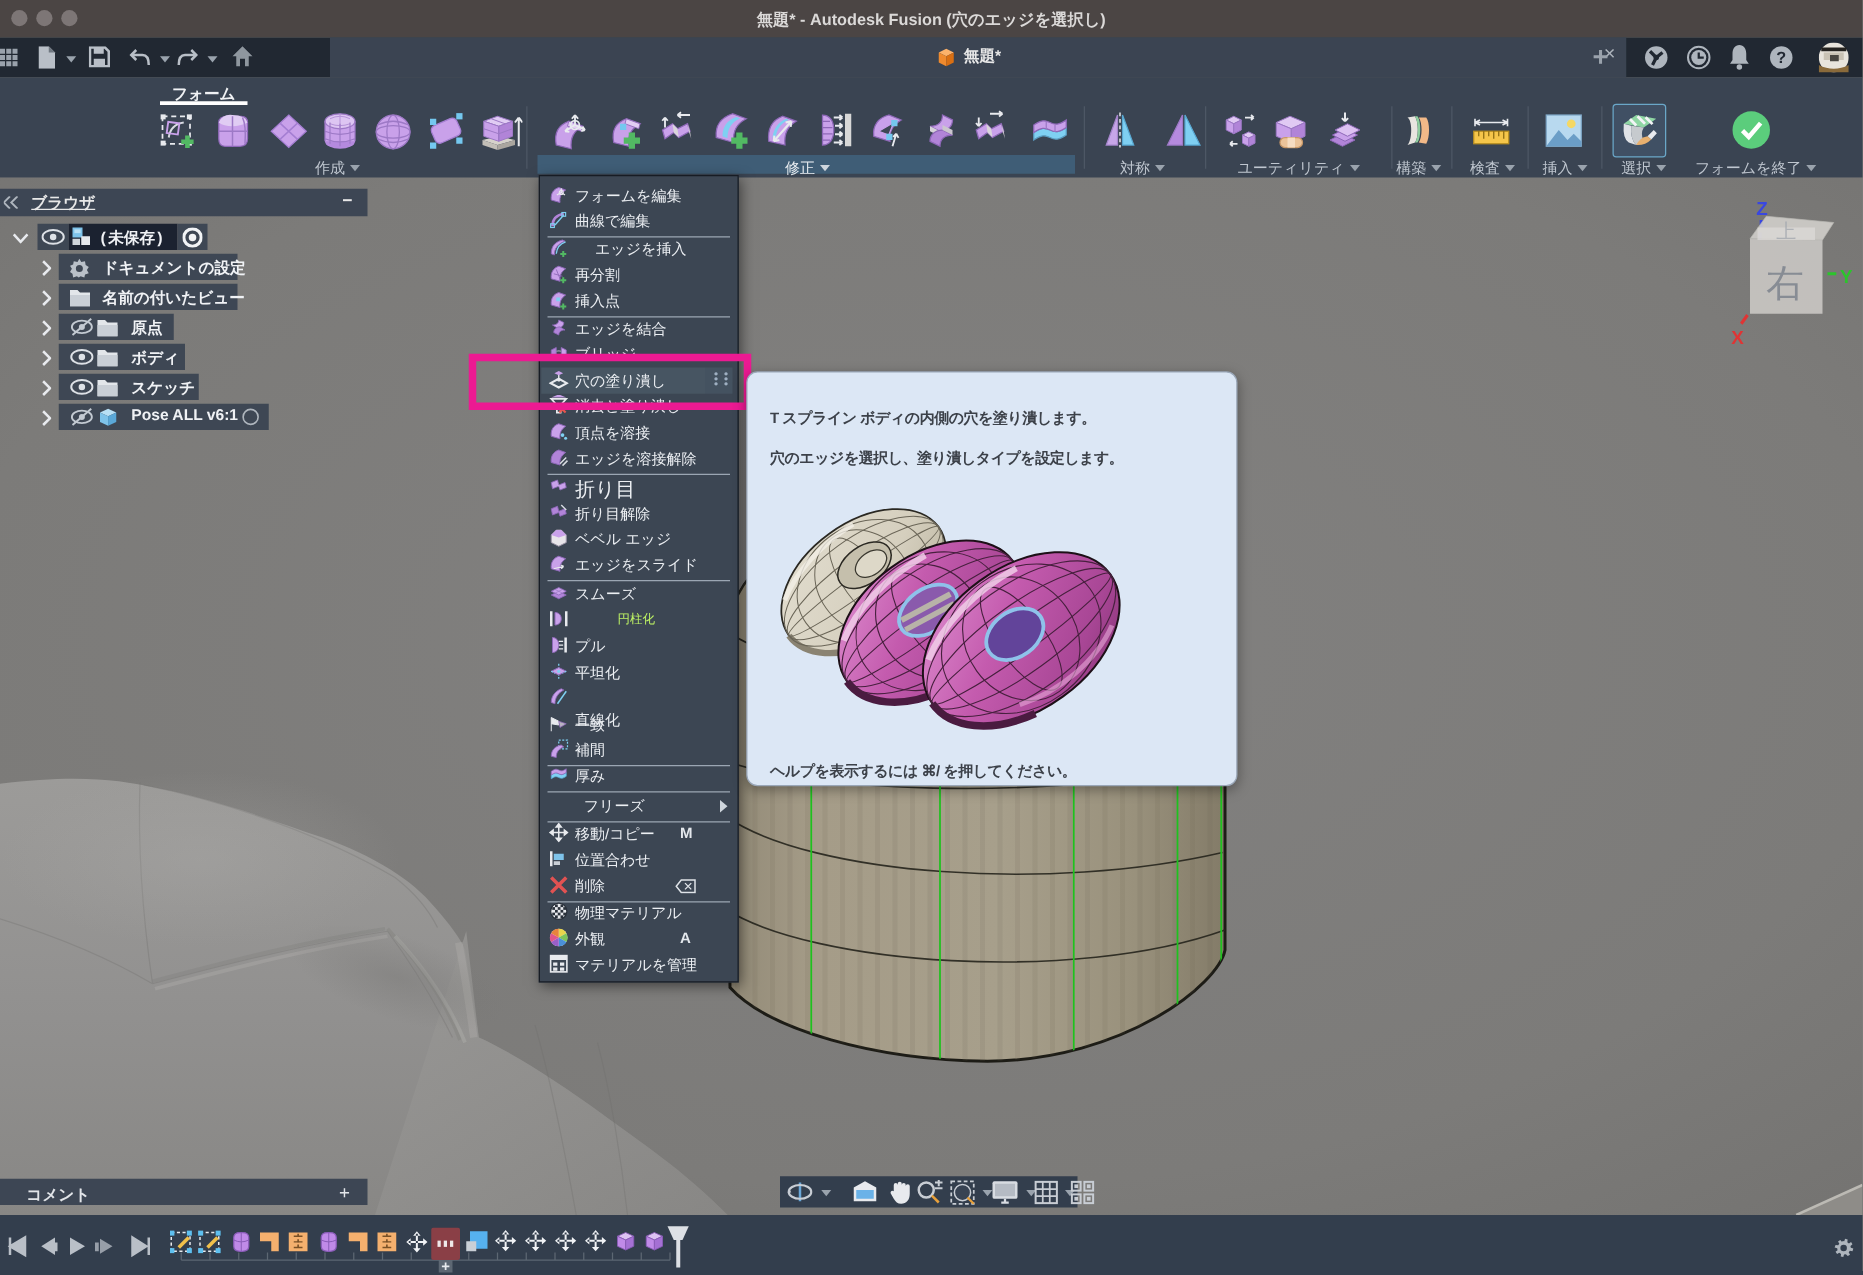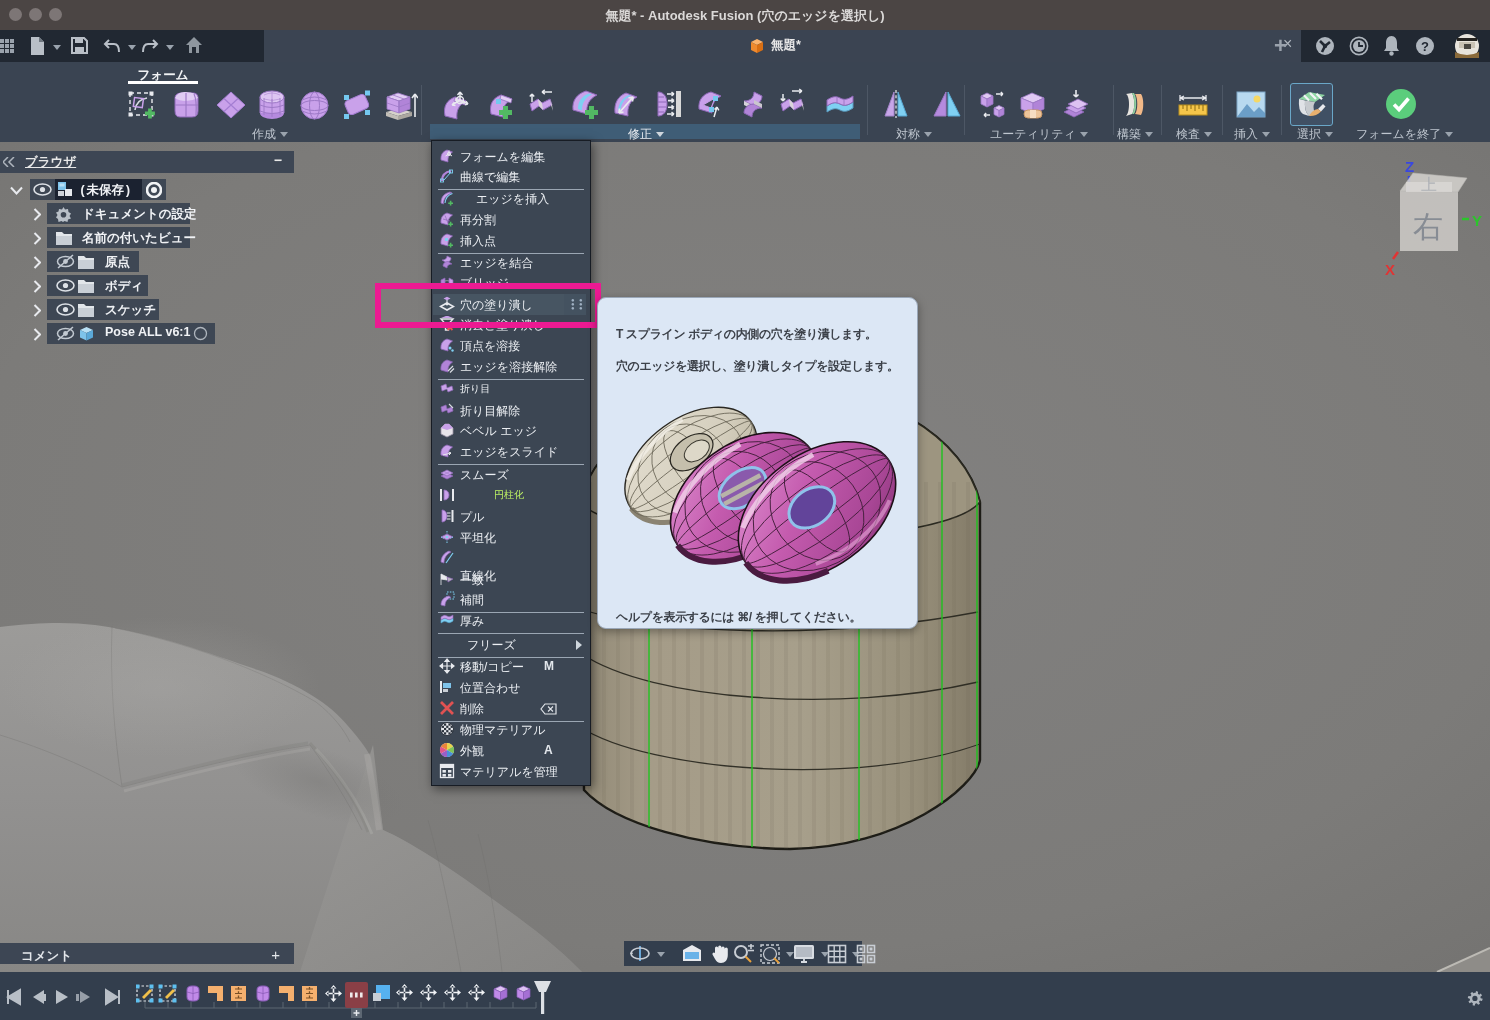--- a/index.html
+++ b/index.html
@@ -16,21 +16,21 @@
 .grouplabel { position:absolute; top:64px; color:#bfc6cf; font-size:12px; white-space:nowrap; }
 .caret { display:inline-block; width:0; height:0; border-left:4px solid transparent; border-right:4px solid transparent; border-top:5px solid #9aa3ad; vertical-align:middle; margin-left:4px; }
 .vsep { position:absolute; top:23px; width:1px; height:50px; background:#4d5765; }
 #viewport { position:absolute; left:0; top:142px; width:1490px; height:830px; overflow:hidden; }
 #browser { position:absolute; left:0; top:151px; width:294px; }
 #browser .hdr { position:absolute; left:0; top:0; width:294px; height:22px; background:#3d4654; color:#e8e8e8; font-size:12.5px; font-weight:bold; }
 .trow { position:absolute; height:21px; background:#3e4754; color:#eceff2; font-size:12.5px; font-weight:bold; line-height:21px; }
 #menu { position:absolute; left:431px; top:140px; width:160px; height:646px; background:#3c4653; border:1px solid #171c24; box-shadow:2px 3px 10px rgba(0,0,0,.5); z-index:30; }
 .msep { height:1px; background:#9ba6b3; margin:2px 4px; }
 #pinkbox { position:absolute; left:375px; top:283px; width:226px; height:45px; border:6px solid #ec1a92; z-index:40; }
-#tooltip { position:absolute; left:597px; top:297px; width:321px; height:332px; background:#dce7f5; border:1px solid #9aa7b8; border-radius:9px; box-shadow:0 3px 10px rgba(0,0,0,.35); z-index:50; color:#3c4149; font-size:12px; letter-spacing:-.4px; font-weight:bold; white-space:nowrap; }
+#tooltip { position:absolute; left:597px; top:297px; width:393px; height:332px; background:#dce7f5; border:1px solid #9aa7b8; border-radius:9px; box-shadow:0 3px 10px rgba(0,0,0,.35); z-index:50; color:#3c4149; font-size:12px; letter-spacing:-.4px; font-weight:bold; white-space:nowrap; }
 #commentbar { position:absolute; left:0; top:943px; width:294px; height:21px; background:#3d4654; color:#e3e6ea; font-size:12.5px; font-weight:bold; }
 #navbar { position:absolute; left:624px; top:941px; width:238px; height:25px; background:#333e4d; }
 #timeline { position:absolute; left:0; top:972px; width:1490px; height:48px; background:#333e4d; }
 </style>
 </head>
 <body>
 <svg width="0" height="0" style="position:absolute">
 <defs>
 <linearGradient id="pg" x1="0" y1="0" x2="0" y2="1">
   <stop offset="0" stop-color="#ddc4f2"></stop>
@@ -663,21 +663,21 @@
 <svg class="abs" style="left:7px;top:217px;width:16px;height:16px" viewBox="0 0 16 16">
       <path d="M2 12 C1.5 7 3.5 3.5 8 2 L13.5 4 C10 6.5 8.5 9.5 9 14 Z" fill="#b184d8" stroke="#8e68b8" stroke-width=".8"></path>
       <path d="M9 13 L14 8 M11 14.5 L15 10.5" stroke="#d8dce2" stroke-width="1.2"></path>
     </svg>
 <div class="abs" style="left:28px;top:218px;color:#eceff3;font-size:12px;white-space:nowrap;">エッジを溶接解除</div>
 <div class="msep abs" style="left:2px;right:2px;top:236px;"></div>
 <svg class="abs" style="left:7px;top:240px;width:16px;height:16px" viewBox="0 0 16 16">
       <path d="M2 5 L7 3 L8 7 L13 5 L14 9 L9 11 L8 8 L3 10 Z" fill="#c9a1ea" stroke="#8e68b8" stroke-width=".7"></path>
       <path d="M7 3 L8 7 L9 11 L8 8 Z" fill="#d8d4da"></path>
     </svg>
-<div class="abs" style="left:28px;top:241px;color:#eceff3;font-size:10px;white-space:nowrap;">折り目</div>
+<div class="abs" style="left:28px;top:241px;color:#eceff3;font-size:16px;white-space:nowrap;">折り目</div>
 <svg class="abs" style="left:7px;top:261px;width:16px;height:16px" viewBox="0 0 16 16">
       <path d="M2 5 L7 3 L8 7 L13 5 L14 9 L9 11 L8 8 L3 10 Z" fill="#b184d8" stroke="#8e68b8" stroke-width=".7"></path>
       <path d="M10 2 L14 6" stroke="#d8dce2" stroke-width="1.1"></path>
     </svg>
 <div class="abs" style="left:28px;top:262px;color:#eceff3;font-size:12px;white-space:nowrap;">折り目解除</div>
 <svg class="abs" style="left:7px;top:281px;width:16px;height:16px" viewBox="0 0 16 16">
       <path d="M2 6 L6 2 H10 L14 6 V12 L8 15 L2 12 Z" fill="#e8e5ea" stroke="#9a93a5" stroke-width=".8"></path>
       <path d="M6 2 L10 2 L14 6 L8 8 L2 6 Z" fill="#c9a1ea"></path>
     </svg>
 <div class="abs" style="left:28px;top:282px;color:#eceff3;font-size:12px;white-space:nowrap;">ベベル エッジ</div>

